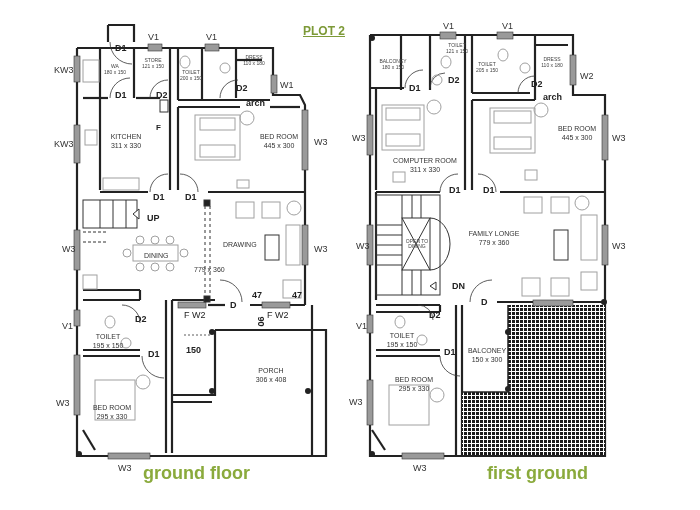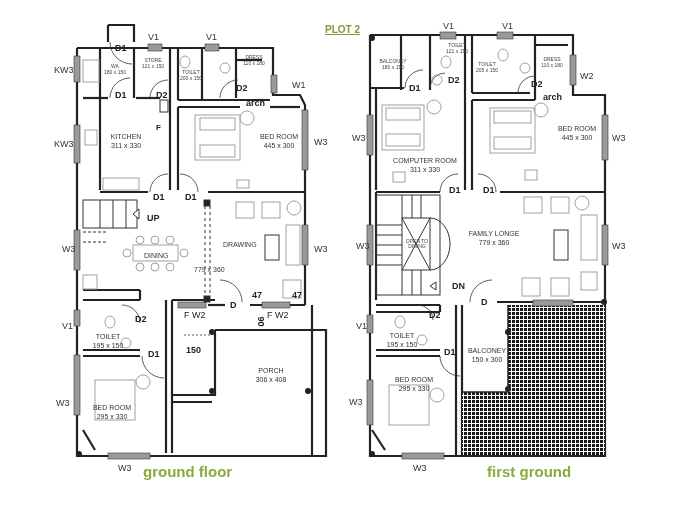--- a/index.html
+++ b/index.html
@@ -6,22 +6,22 @@
   body { width:700px; height:510px; background:#ffffff; position:relative; overflow:hidden; font-family:"Liberation Sans", sans-serif; }
   .sheet { position:absolute; left:0; top:0; width:700px; height:510px; }
   svg { position:absolute; left:0; top:0; }
   .lbl { position:absolute; font-family:"Liberation Sans", sans-serif; color:#222; white-space:nowrap; line-height:1; }
   .win { font-size:9px; font-weight:normal; color:#333; }
   .door { font-size:9px; font-weight:bold; color:#222; }
   .room { font-size:7px; color:#333; text-align:center; }
   .room .dim { display:block; font-size:7px; margin-top:2px; }
   .small { font-size:5px; color:#444; text-align:center; }
   .small .dim { display:block; font-size:5px; margin-top:1px; }
-  .title { font-size:15px; font-weight:bold; color:#8aaa3c; }
-  .plot { font-size:10px; font-weight:bold; color:#7d9a38; text-decoration:underline;margin-left:22px; }
+  .title { font-size:18px; font-weight:bold; color:#8aaa3c; }
+  .plot { font-size:12px; font-weight:bold; color:#7d9a38; text-decoration:underline; }
 </style>
 </head>
 <body>
 
 <div class="sheet">
 
 <svg width="700" height="510" viewBox="0 0 700 510">
   <defs>
     <pattern id="grid" width="4" height="4" patternUnits="userSpaceOnUse">
       <rect width="4" height="4" fill="#ffffff"></rect>
@@ -278,21 +278,21 @@
     <circle cx="372" cy="454" r="3"></circle>
   </g>
 </svg>
 
 <div class="lbl plot" style="left:303px;top:25px;">PLOT 2</div>
 
 <div class="lbl win" style="left:148px;top:33px;">V1</div>
 <div class="lbl win" style="left:206px;top:33px;">V1</div>
 <div class="lbl win" style="left:54px;top:66px;">KW3</div>
 <div class="lbl win" style="left:54px;top:140px;">KW3</div>
-<div class="lbl win" style="left:292px;top:81px;">W1</div>
+<div class="lbl win" style="left:280px;top:81px;">W1</div>
 <div class="lbl win" style="left:314px;top:138px;">W3</div>
 <div class="lbl win" style="left:314px;top:245px;">W3</div>
 <div class="lbl win" style="left:62px;top:245px;">W3</div>
 <div class="lbl win" style="left:62px;top:322px;">V1</div>
 <div class="lbl win" style="left:56px;top:399px;">W3</div>
 <div class="lbl win" style="left:118px;top:464px;">W3</div>
 
 <div class="lbl door" style="left:115px;top:44px;">D1</div>
 <div class="lbl door" style="left:115px;top:91px;">D1</div>
 <div class="lbl door" style="left:156px;top:91px;">D2</div>

